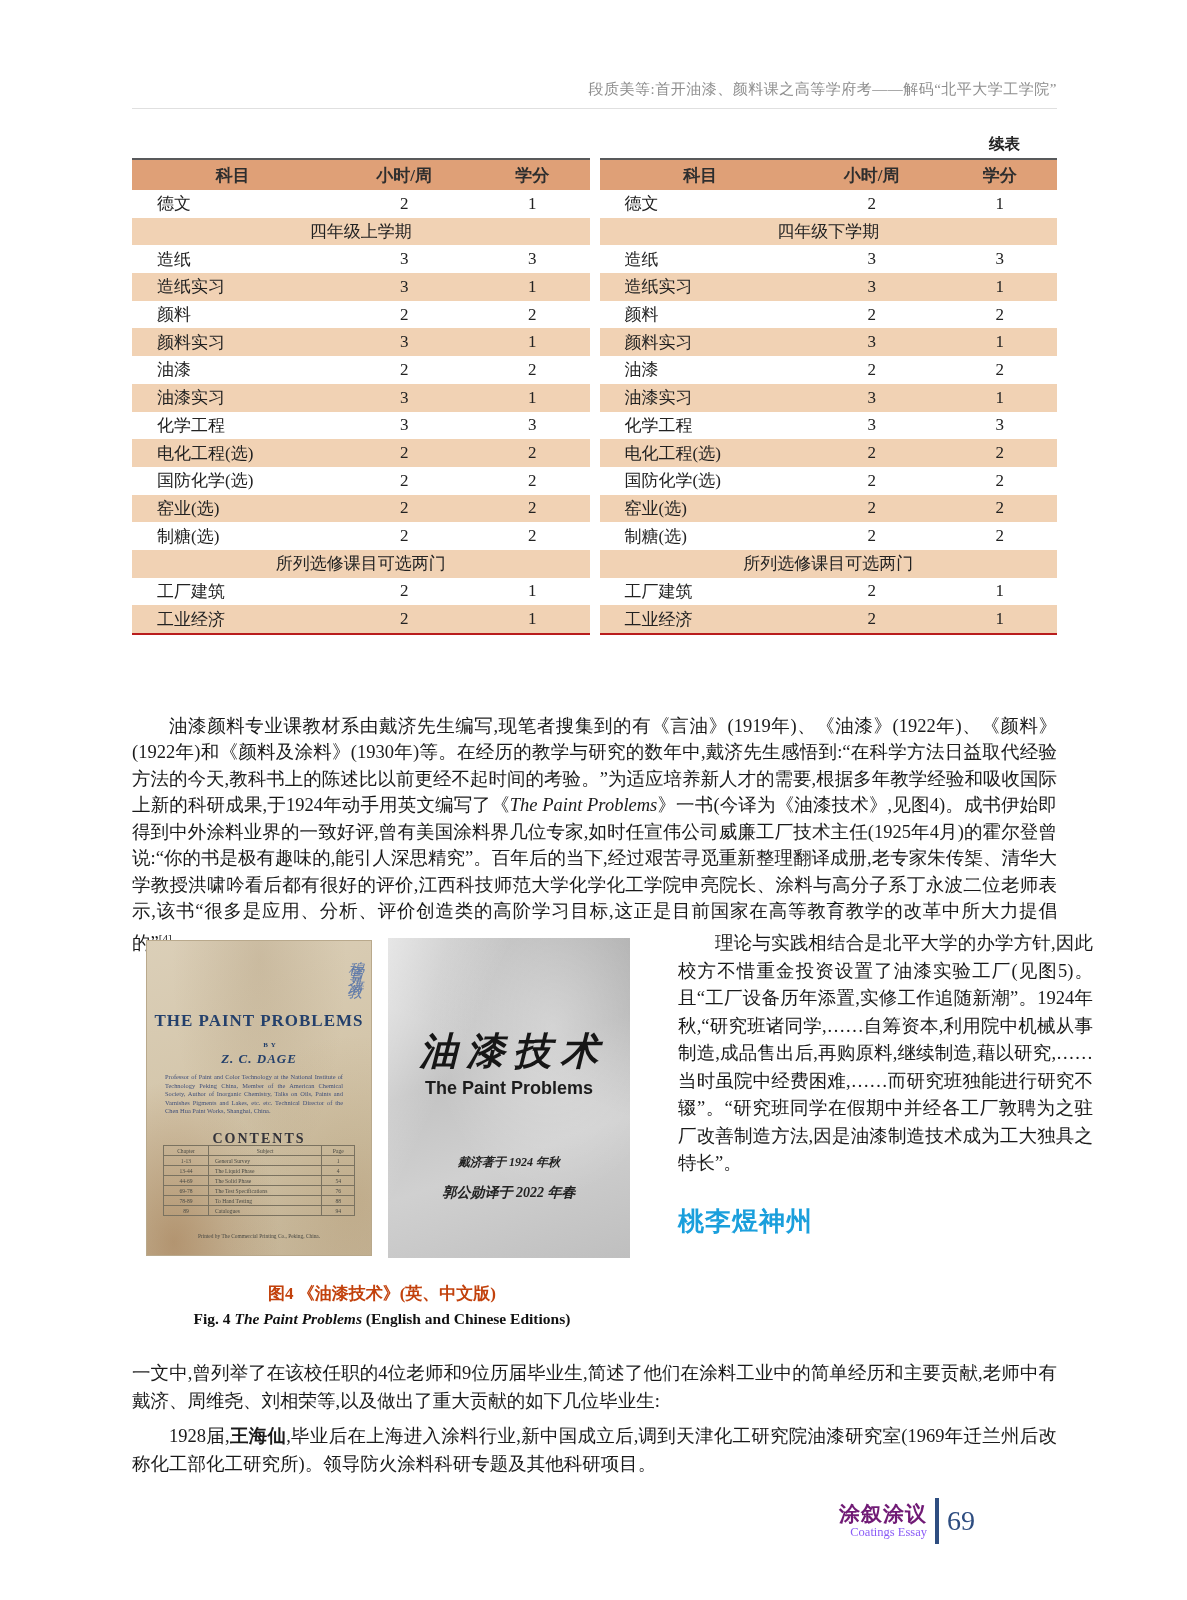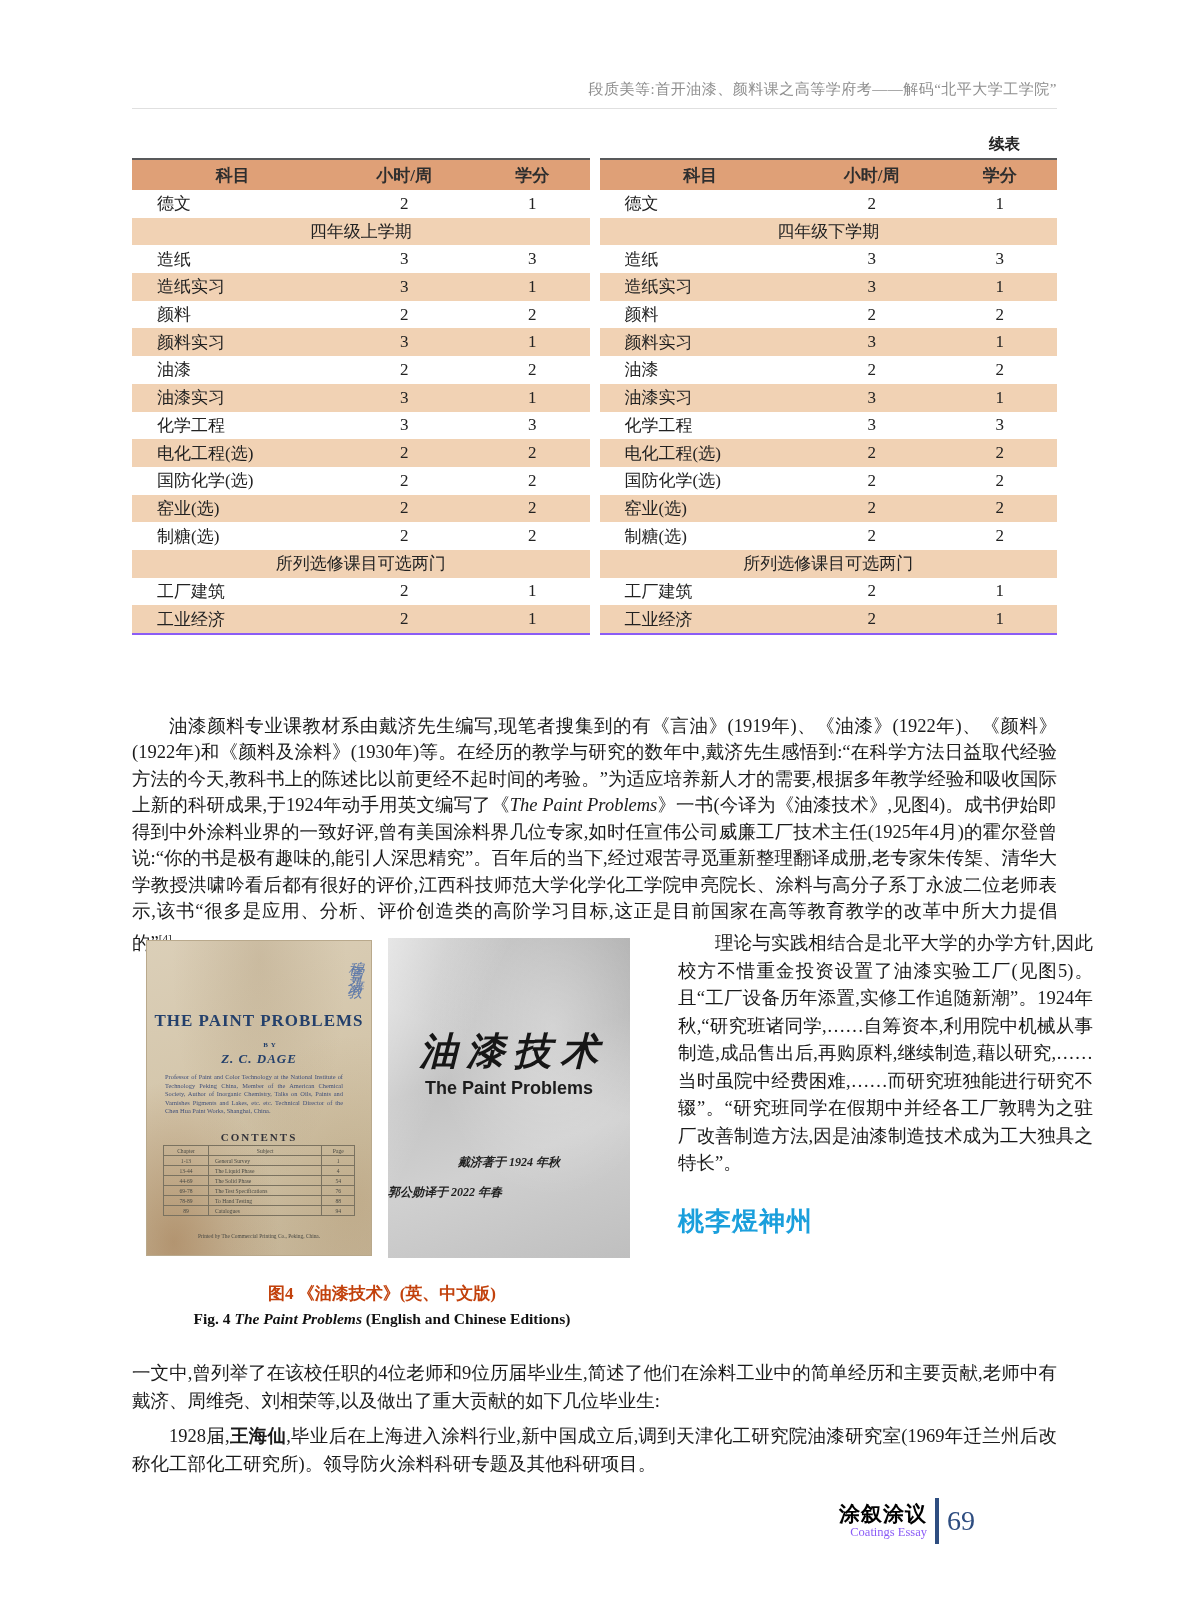--- a/index.html
+++ b/index.html
@@ -8,21 +8,21 @@
 
   
   .doc-header{position:absolute;left:132px;top:80px;width:925px;text-align:right;
       font-size:15px;color:#8e8e8e;letter-spacing:.5px;padding-bottom:9px;border-bottom:1px solid #e0e0e0;}
   .cont-label{position:absolute;left:132px;top:134px;width:888px;text-align:right;
       font-size:15.5px;font-weight:bold;color:#222;}
 
   
   .tables-wrap{position:absolute;left:132px;top:158px;width:925px;display:flex;gap:10px;}
   table.course{flex:1;border-collapse:collapse;table-layout:fixed;
-      border-top:2px solid #58595b;border-bottom:2px solid #8b5cf6;font-size:17px;}
+      border-top:2px solid #58595b;border-bottom:2px solid #b91c1c;font-size:17px;}
   table.course th{background:#dfa077;font-weight:bold;color:#2e2e2e;height:30px;padding:0;}
   table.course td{height:27.7px;padding:0;color:#222;text-align:center;}
   table.course td.c-subject{text-align:left;padding-left:25px;}
   table.course col.c1{width:44%;} table.course col.c2{width:31%;} table.course col.c3{width:25%;}
   table.course tbody tr:nth-child(even) td{background:#f1d2b4;}
   table.course td.section{text-align:center;background:#f1d2b4;}
 
   
   .para{position:absolute;text-align:justify;}
   .p1{left:132px;top:694px;width:925px;font-size:18.5px;line-height:26.5px;text-indent:2em;}
@@ -41,63 +41,63 @@
       font-size:15px;color:#4468a8;opacity:.8;font-style:italic;letter-spacing:6px;transform:rotate(2deg);}
   .ob-title{position:absolute;left:0;top:70px;width:100%;text-align:center;
       font-size:17px;font-weight:bold;color:#24406b;letter-spacing:1px;}
   .ob-by{position:absolute;left:0;top:100px;width:100%;text-align:center;
       font-size:7px;font-weight:bold;color:#24406b;letter-spacing:3px;padding-left:12px;}
   .ob-author{position:absolute;left:0;top:110px;width:100%;text-align:center;
       font-size:13px;font-weight:bold;font-style:italic;color:#24406b;letter-spacing:1px;}
   .ob-bio{position:absolute;left:18px;top:132px;width:178px;font-size:6.4px;line-height:8.6px;
       text-align:justify;color:#41507a;filter:blur(.3px);}
   .ob-contents{position:absolute;left:0;top:190px;width:100%;text-align:center;
-      font-size:11px;font-weight:bold;color:#33333a;letter-spacing:2px;}
+      font-size:14px;font-weight:bold;color:#33333a;letter-spacing:2px;}
   .ob-toc{position:absolute;left:16px;top:204px;width:192px;border-collapse:collapse;
       font-size:5.6px;color:#4a4a44;filter:blur(.3px);}
   .ob-toc th,.ob-toc td{border:.8px solid #7a7260;padding:1.5px 3px;font-weight:normal;text-align:center;}
   .ob-toc td.subj{text-align:left;padding-left:6px;}
   .ob-imprint{position:absolute;left:0;top:292px;width:100%;text-align:center;
       font-size:5.4px;color:#4a4a44;filter:blur(.3px);}
 
   .book-new{position:absolute;left:256px;top:0;width:242px;height:320px;
       background:
         linear-gradient(115deg, rgba(255,255,255,.55) 0%, transparent 32%),
         radial-gradient(ellipse at 68% 28%, rgba(255,255,255,.35), transparent 52%),
         linear-gradient(205deg, rgba(0,0,0,.13), transparent 42%),
         linear-gradient(160deg,#d3d3d3,#c3c3c3 40%,#d0d0d0 65%,#bfbfbf);}
   .nb-title-cn{position:absolute;left:0;top:88px;width:100%;text-align:center;
       font-size:38px;font-weight:bold;font-style:italic;color:#161616;letter-spacing:9px;text-indent:9px;}
   .nb-title-en{position:absolute;left:0;top:140px;width:100%;text-align:center;
       font-family:"Liberation Sans","DejaVu Sans",sans-serif;font-size:18px;font-weight:bold;color:#1c1c1c;}
   .nb-credit1{position:absolute;left:0;top:216px;width:100%;text-align:center;
       font-size:12px;font-weight:bold;font-style:italic;color:#222;}
-  .nb-credit2{position:absolute;left:0;top:246px;width:100%;text-align:left;
-      font-size:12px;font-weight:bold;font-style:italic;color:#222;}
+  .nb-credit2{position:absolute;left:0;top:246px;width:100%;text-align:center;
+      font-size:14px;font-weight:bold;font-style:italic;color:#222;}
 
   .fig-cap1{position:absolute;left:0;top:344px;width:100%;text-align:center;
       font-size:17px;font-weight:bold;color:#c2410c;}
   .fig-cap2{position:absolute;left:0;top:372px;width:100%;text-align:center;font-size:15.5px;color:#111;}
 
   
   .right-col{position:absolute;left:678px;top:930px;width:415px;}
   .pr1{font-size:18.5px;line-height:27.5px;text-align:justify;text-indent:2em;margin:0;}
   .sec-heading{margin:26px 0 0 0;font-family:"Liberation Sans","DejaVu Sans",sans-serif;
       font-size:26px;font-weight:bold;color:#1a9fdc;letter-spacing:1px;}
   .pr2{font-size:18.5px;line-height:28px;text-align:justify;text-indent:2em;margin:10px 0 0 0;}
 
   
   .cont-wrap{position:absolute;left:132px;top:1360px;width:925px;}
   .pf2{font-size:18.5px;line-height:27.5px;text-align:justify;margin:0;}
   .pf3{font-size:18.5px;line-height:27.5px;text-align:justify;text-indent:2em;margin:8px 0 0 0;}
 
   
   .footer{position:absolute;right:130px;top:1498px;display:flex;align-items:center;}
   .footer .brand{text-align:right;padding-right:8px;}
-  .footer .brand-cn{font-size:21px;font-weight:bold;color:#000000;letter-spacing:1px;line-height:22px;}
+  .footer .brand-cn{font-size:21px;font-weight:bold;color:#701a75;letter-spacing:1px;line-height:22px;}
   .footer .brand-en{font-size:12.5px;color:#8b5cf6;line-height:15px;}
   .footer .bar{width:4px;height:46px;background:#2e4d80;}
   .footer .pageno{font-size:28px;color:#2e4d80;padding-left:8px;}
 </style>
 </head>
 <body>
 
 <div class="page">
 
   <div class="doc-header">段质美等:首开油漆、颜料课之高等学府考——解码“北平大学工学院”</div>

